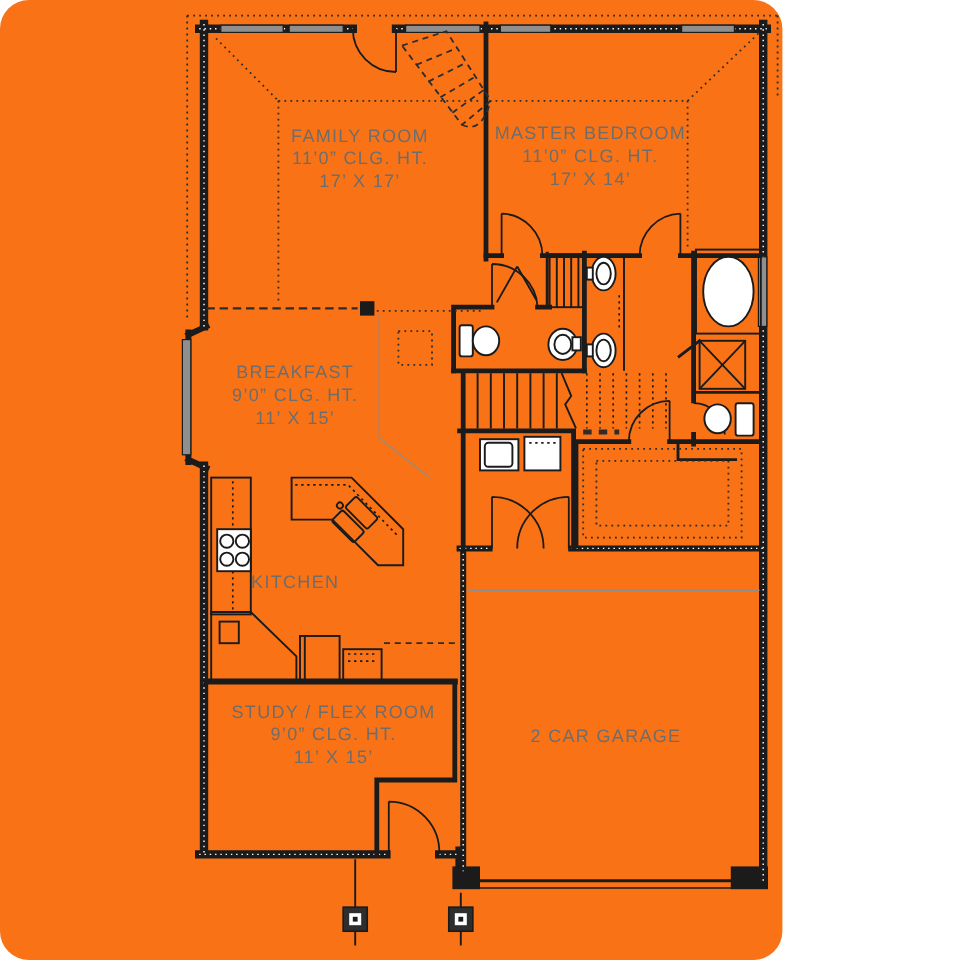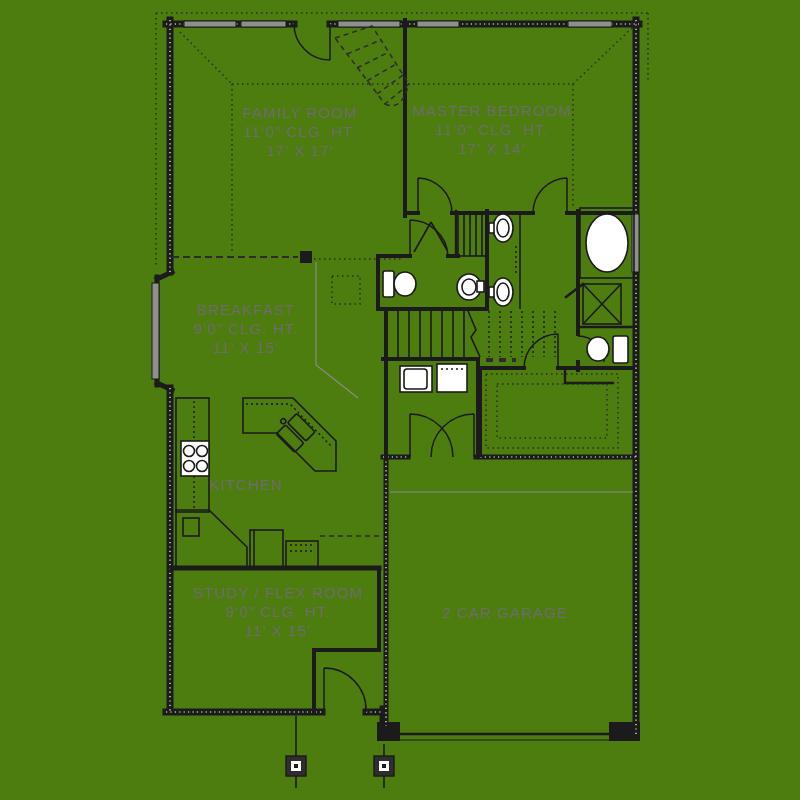--- a/index.html
+++ b/index.html
@@ -1,16 +1,16 @@
 <!DOCTYPE html>
 <html><head>
 <meta charset="utf-8">
 <style>
   html,body{margin:0;padding:0;background:#ffffff;}
-  .plan-wrap{position:relative;width:800px;height:800px;background:#4d7c0f;overflow:hidden;}
+  .plan-wrap{position:relative;width:652px;height:800px;background:#f97316;overflow:hidden;border-radius:24px;}
   svg{position:absolute;inset:0;}
 
   
   .we   {stroke:#1b1b1b;stroke-width:7;fill:none;stroke-linecap:square;}
   .we5  {stroke:#1b1b1b;stroke-width:5;fill:none;stroke-linecap:square;}
   .wspeck{stroke:#ffffff;stroke-width:1.2;fill:none;stroke-dasharray:1.2 3.2;stroke-linecap:butt;}
   .wi   {stroke:#1b1b1b;stroke-width:4;fill:none;stroke-linecap:square;}
   .wt   {stroke:#1b1b1b;stroke-width:2.4;fill:none;stroke-linecap:square;}
   .fx   {stroke:#1b1b1b;stroke-width:1.6;fill:#ffffff;}
   .fxn  {stroke:#1b1b1b;stroke-width:1.6;fill:none;}

